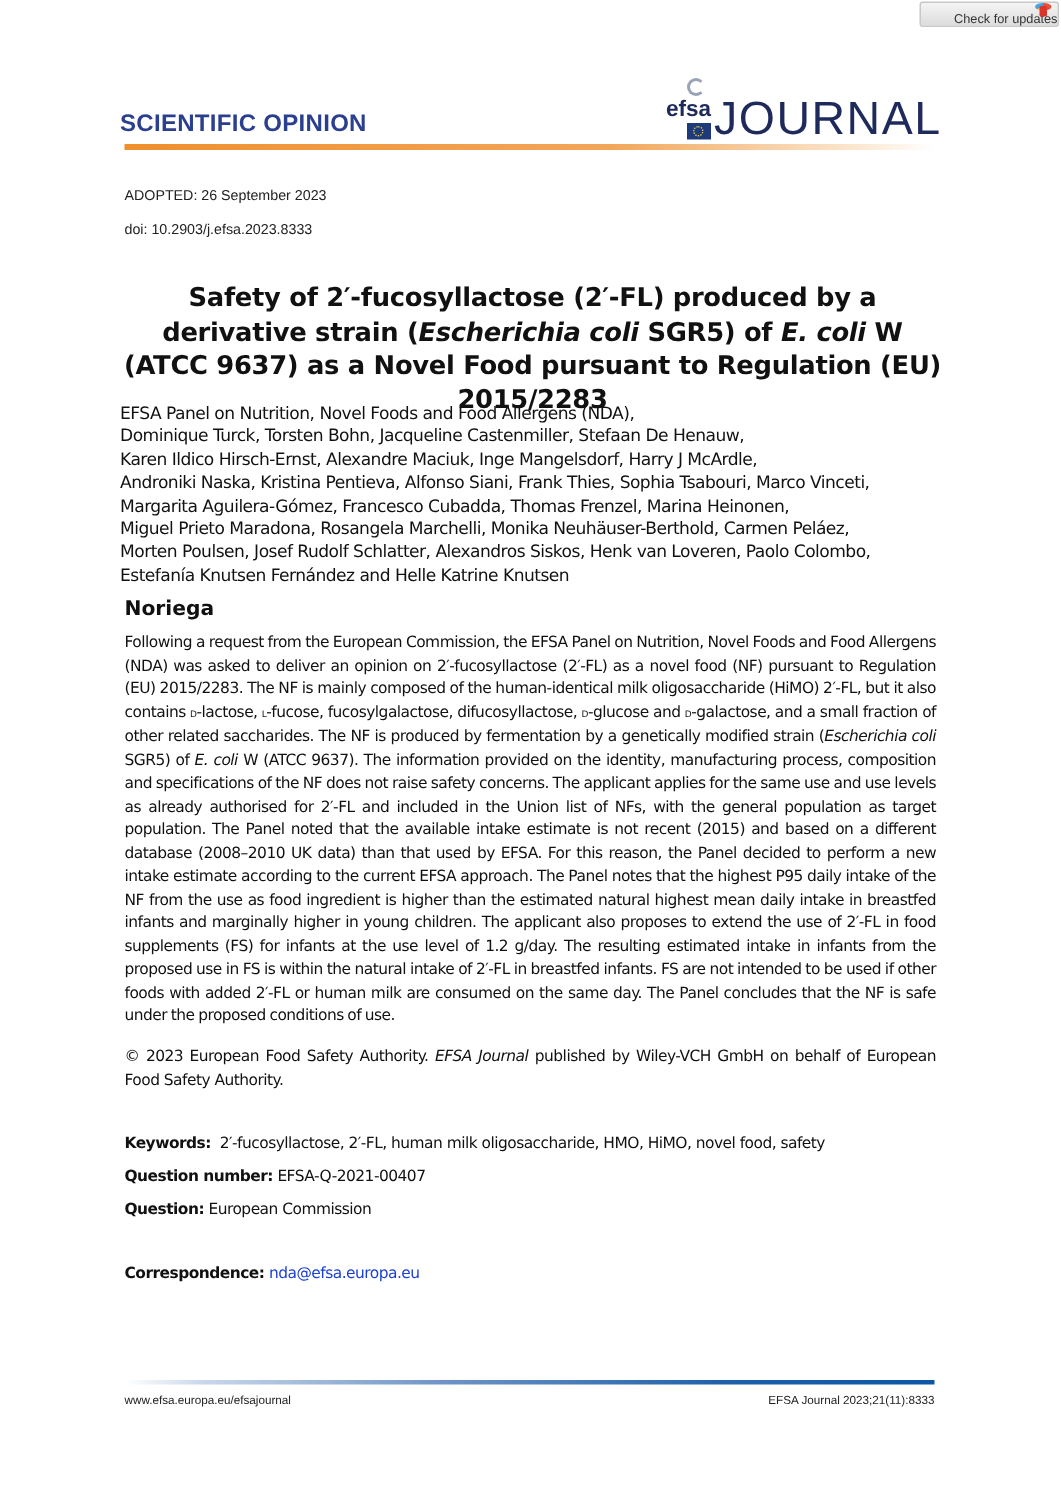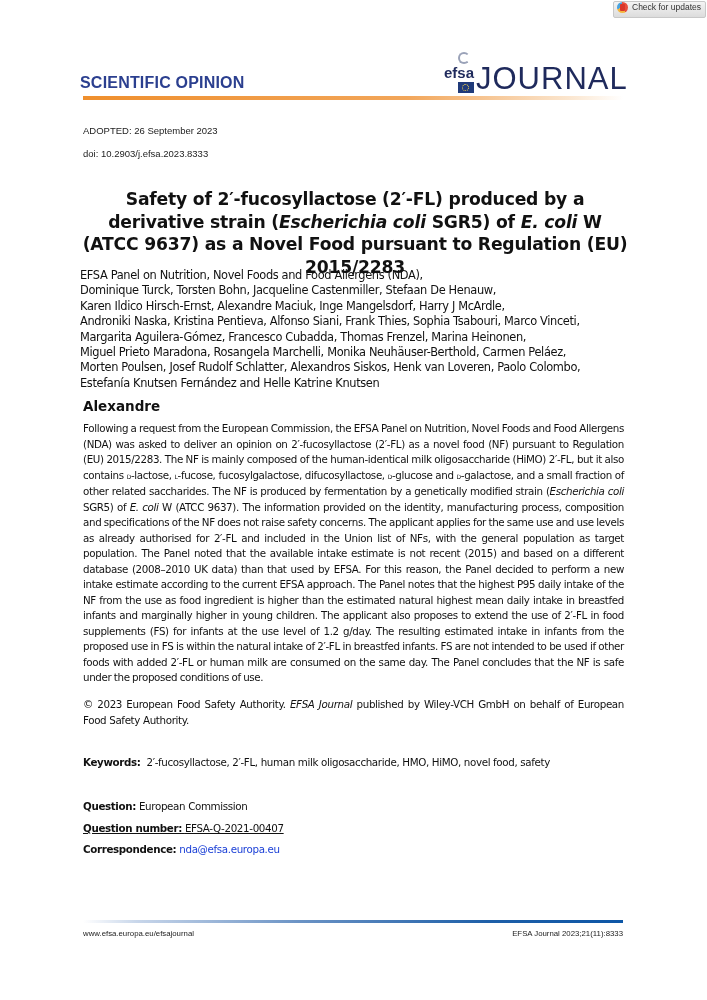--- a/index.html
+++ b/index.html
@@ -2,21 +2,21 @@
 <html><head>
 <meta charset="utf-8">
 <style>
   html, body { margin: 0; padding: 0; background: #ffffff; }
   body { width: 707px; height: 1000px; position: relative; overflow: hidden;
          font-family: "DejaVu Sans", sans-serif; color: #111; }
   .abs { position: absolute; }
 
   
   .cfu { left: 613px; top: 1px; width: 93px; height: 17px; background: linear-gradient(#f4f4f4, #dcdcdc);
-         border: 1px solid #c8c8c8; border-radius: 2px; display: flex; align-items: flex-start; box-sizing: border-box; padding-left: 3px; }
+         border: 1px solid #c8c8c8; border-radius: 2px; display: flex; align-items: flex-end; box-sizing: border-box; padding-left: 3px; flex-direction: column; }
   .cfu-icon { width: 11px; height: 11px; border-radius: 50%; position: relative; margin-right: 4px;
               background: conic-gradient(#e94e3d 0 40%, #f4b63f 40% 70%, #4aa3df 70% 100%); }
   .cfu-icon::after { content: ""; position: absolute; left: 3px; top: 2px; width: 5px; height: 7px; background: #d9362b; border-radius: 1px; }
   .cfu-label { font-family: "Liberation Sans", sans-serif; font-size: 8.5px; color: #333; white-space: nowrap; }
 
   
   .section-label { left: 80px; top: 74px; font-family: "Liberation Sans", sans-serif; font-weight: bold;
                    font-size: 16px; color: #2b3f8f; letter-spacing: 0.2px; }
   .header-bar { left: 83px; top: 96px; width: 540px; height: 4px;
                 background: linear-gradient(90deg, #ef8f2d 0%, #f2a65a 60%, #fbe6cf 90%, #ffffff 100%); }
@@ -49,21 +49,21 @@
   .sc { font-variant: small-caps; font-size: 0.85em; }
 
   .copyright { left: 83px; top: 697px; width: 541px; text-align: justify; font-family: "DejaVu Sans", sans-serif;
                font-size: 10.3px; line-height: 15.5px; color: #111; letter-spacing: -0.35px; }
 
   .keywords { left: 83px; top: 756px; font-family: "DejaVu Sans", sans-serif; font-size: 10.3px; color: #111; letter-spacing: -0.35px; }
   b { font-weight: bold; }
 
   .info { left: 83px; font-family: "DejaVu Sans", sans-serif; font-size: 10.3px; color: #111; letter-spacing: -0.35px; }
   .requestor { top: 800px; }
-  .qnum { top: 822px; text-decoration: underline; }
+  .qnum { top: 778px; }
   .corr { top: 843px; }
   .link { color: #1a3fd6; text-decoration: none; }
 
   
   .footer-bar { left: 83px; top: 920px; width: 540px; height: 3px;
                 background: linear-gradient(90deg, #ffffff 0%, #c8d6ea 10%, #6b93c5 40%, #1e5fa8 75%, #0d56a6 100%); }
   .footer-left { left: 83px; top: 929px; font-family: "Liberation Sans", sans-serif; font-size: 7.8px; color: #222; }
   .footer-right { right: 84px; top: 929px; font-family: "Liberation Sans", sans-serif; font-size: 7.8px; color: #222; }
 </style>
 </head>
@@ -92,21 +92,21 @@
   <div>EFSA Panel on Nutrition, Novel Foods and Food Allergens (NDA),</div>
   <div>Dominique Turck, Torsten Bohn, Jacqueline Castenmiller, Stefaan De Henauw,</div>
   <div>Karen Ildico Hirsch-Ernst, Alexandre Maciuk, Inge Mangelsdorf, Harry J McArdle,</div>
   <div>Androniki Naska, Kristina Pentieva, Alfonso Siani, Frank Thies, Sophia Tsabouri, Marco Vinceti,</div>
   <div>Margarita Aguilera-Gómez, Francesco Cubadda, Thomas Frenzel, Marina Heinonen,</div>
   <div>Miguel Prieto Maradona, Rosangela Marchelli, Monika Neuhäuser-Berthold, Carmen Peláez,</div>
   <div>Morten Poulsen, Josef Rudolf Schlatter, Alexandros Siskos, Henk van Loveren, Paolo Colombo,</div>
   <div>Estefanía Knutsen Fernández and Helle Katrine Knutsen</div>
 </div>
 
-<div class="abs abstract-heading">Alexandre</div>
+<div class="abs abstract-heading">Noriega</div>
 <div class="abs abstract"><span>Following a request from the European Commission, the EFSA Panel on Nutrition, Novel Foods and Food Allergens (NDA) was asked to deliver an opinion on 2′-fucosyllactose (2′-FL) as a novel food (NF) pursuant to Regulation (EU) 2015/2283. The NF is mainly composed of the human-identical milk oligosaccharide (HiMO) 2′-FL, but it also contains </span><span class="sc">d</span><span>-lactose, </span><span class="sc">l</span><span>-fucose, fucosylgalactose, difucosyllactose, </span><span class="sc">d</span><span>-glucose and </span><span class="sc">d</span><span>-galactose, and a small fraction of other related saccharides. The NF is produced by fermentation by a genetically modified strain (</span><i>Escherichia coli</i><span> SGR5) of </span><i>E. coli</i><span> W (ATCC 9637). The information provided on the identity, manufacturing process, composition and specifications of the NF does not raise safety concerns. The applicant applies for the same use and use levels as already authorised for 2′-FL and included in the Union list of NFs, with the general population as target population. The Panel noted that the available intake estimate is not recent (2015) and based on a different database (2008–2010 UK data) than that used by EFSA. For this reason, the Panel decided to perform a new intake estimate according to the current EFSA approach. The Panel notes that the highest P95 daily intake of the NF from the use as food ingredient is higher than the estimated natural highest mean daily intake in breastfed infants and marginally higher in young children. The applicant also proposes to extend the use of 2′-FL in food supplements (FS) for infants at the use level of 1.2 g/day. The resulting estimated intake in infants from the proposed use in FS is within the natural intake of 2′-FL in breastfed infants. FS are not intended to be used if other foods with added 2′-FL or human milk are consumed on the same day. The Panel concludes that the NF is safe under the proposed conditions of use.</span></div>
 
 <div class="abs copyright"><span>© 2023 European Food Safety Authority. </span><i>EFSA Journal</i><span> published by Wiley-VCH GmbH on behalf of European Food Safety Authority.</span></div>
 
 <div class="abs keywords"><b>Keywords:</b>&nbsp; <span>2′-fucosyllactose, 2′-FL, human milk oligosaccharide, HMO, HiMO, novel food, safety</span></div>
 
 <div class="abs info requestor"><b>Question:</b> <span>European Commission</span></div>
 <div class="abs info qnum"><b>Question number:</b> <span>EFSA-Q-2021-00407</span></div>
 <div class="abs info corr"><b>Correspondence:</b> <a class="link">nda@efsa.europa.eu</a></div>
 

